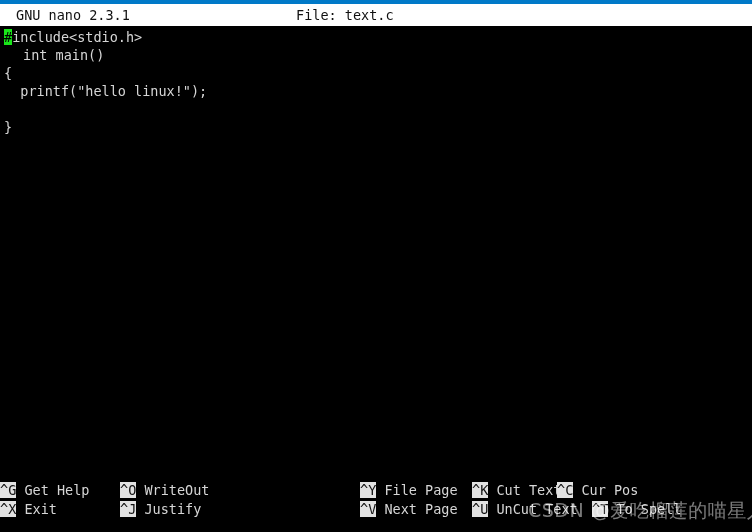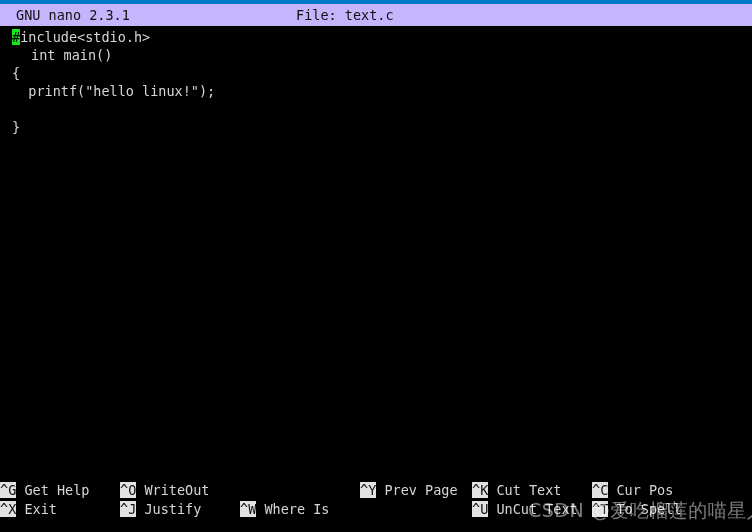--- a/index.html
+++ b/index.html
@@ -36,21 +36,21 @@
     background: #0079c8;
   }
 
   
   .titlebar {
     position: absolute;
     left: 0;
     top: 4px;
     width: 752px;
     height: 22px;
-    background: #c4b5fd;
+    background: #ffffff;
     color: #111111;
     white-space: pre;
     font-family: "DejaVu Sans Mono", "Liberation Mono", monospace;
     font-size: 13.5px;
     line-height: 22px;
     letter-spacing: 0;
   }
   .tb-text {
     position: absolute;
     top: 0;
@@ -62,21 +62,21 @@
   
   .buffer {
     position: absolute;
     left: 0;
     top: 28px;
     width: 752px;
     height: 424px;
   }
   .code-line {
     position: absolute;
-    left: 12px;
+    left: 4px;
     white-space: pre;
     height: 18px;
     line-height: 18px;
     font-size: 13.5px;
     color: #d6d6d6;
     font-family: "DejaVu Sans Mono", "Liberation Mono", monospace;
   }
   .cursor-cell {
     background: #19e619;
     color: #000000;
@@ -173,28 +173,28 @@
       <div class="code-line" style="top: 36px;"><span>{</span></div>
       <div class="code-line" style="top: 54px;"><span>  printf("hello linux!");</span></div>
       <div class="code-line" style="top: 90px;"><span>}</span></div>
     </div>
 
 
   <div class="helpbar">
     <div class="help-row row0" id="help-row-1">
         <span class="help-item" style="left: 0px;"><span class="help-key">^G</span><span class="help-label"> Get Help</span></span>
         <span class="help-item" style="left: 120px;"><span class="help-key">^O</span><span class="help-label"> WriteOut</span></span>
-        <span class="help-item" style="left: 360px;"><span class="help-key">^Y</span><span class="help-label"> Prev Page</span></span>
+        <span class="help-item" style="left: 360px;"><span class="help-key">^Y</span><span class="help-label"> File Page</span></span>
         <span class="help-item" style="left: 472px;"><span class="help-key">^K</span><span class="help-label"> Cut Text</span></span>
-        <span class="help-item" style="left: 592px; text-align: right;"><span class="help-key">^C</span><span class="help-label"> Cur Pos</span></span>
+        <span class="help-item" style="left: 557px; text-align: right;"><span class="help-key">^C</span><span class="help-label"> Cur Pos</span></span>
       </div>
     <div class="help-row row1" id="help-row-2">
         <span class="help-item" style="left: 0px;"><span class="help-key">^X</span><span class="help-label"> Exit</span></span>
         <span class="help-item" style="left: 120px;"><span class="help-key">^J</span><span class="help-label"> Justify</span></span>
-        <span class="help-item" style="left: 240px;"><span class="help-key">^W</span><span class="help-label"> Where Is</span></span>
+        <span class="help-item" style="left: 360px;"><span class="help-key">^V</span><span class="help-label"> Next Page</span></span>
         <span class="help-item" style="left: 472px;"><span class="help-key">^U</span><span class="help-label"> UnCut Text</span></span>
         <span class="help-item" style="left: 592px; text-align: center;"><span class="help-key">^T</span><span class="help-label"> To Spell</span></span>
       </div>
   </div>
 
   <div class="watermark">CSDN @爱吃榴莲的喵星人</div>
 
 </div>
 
 </body></html>

